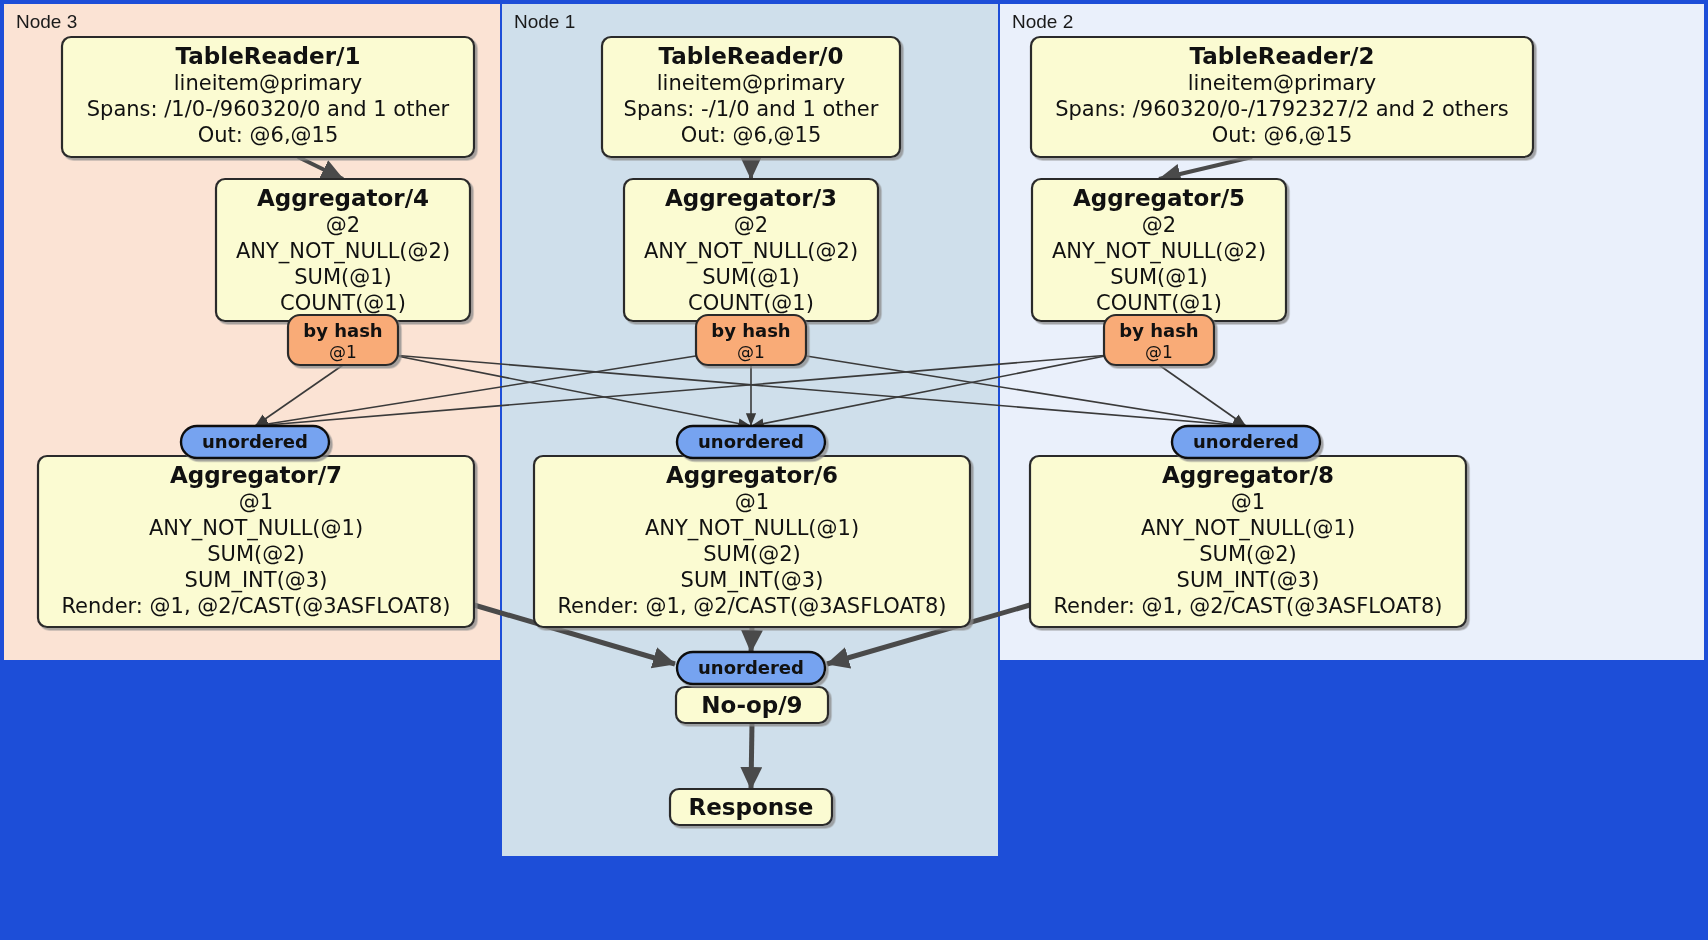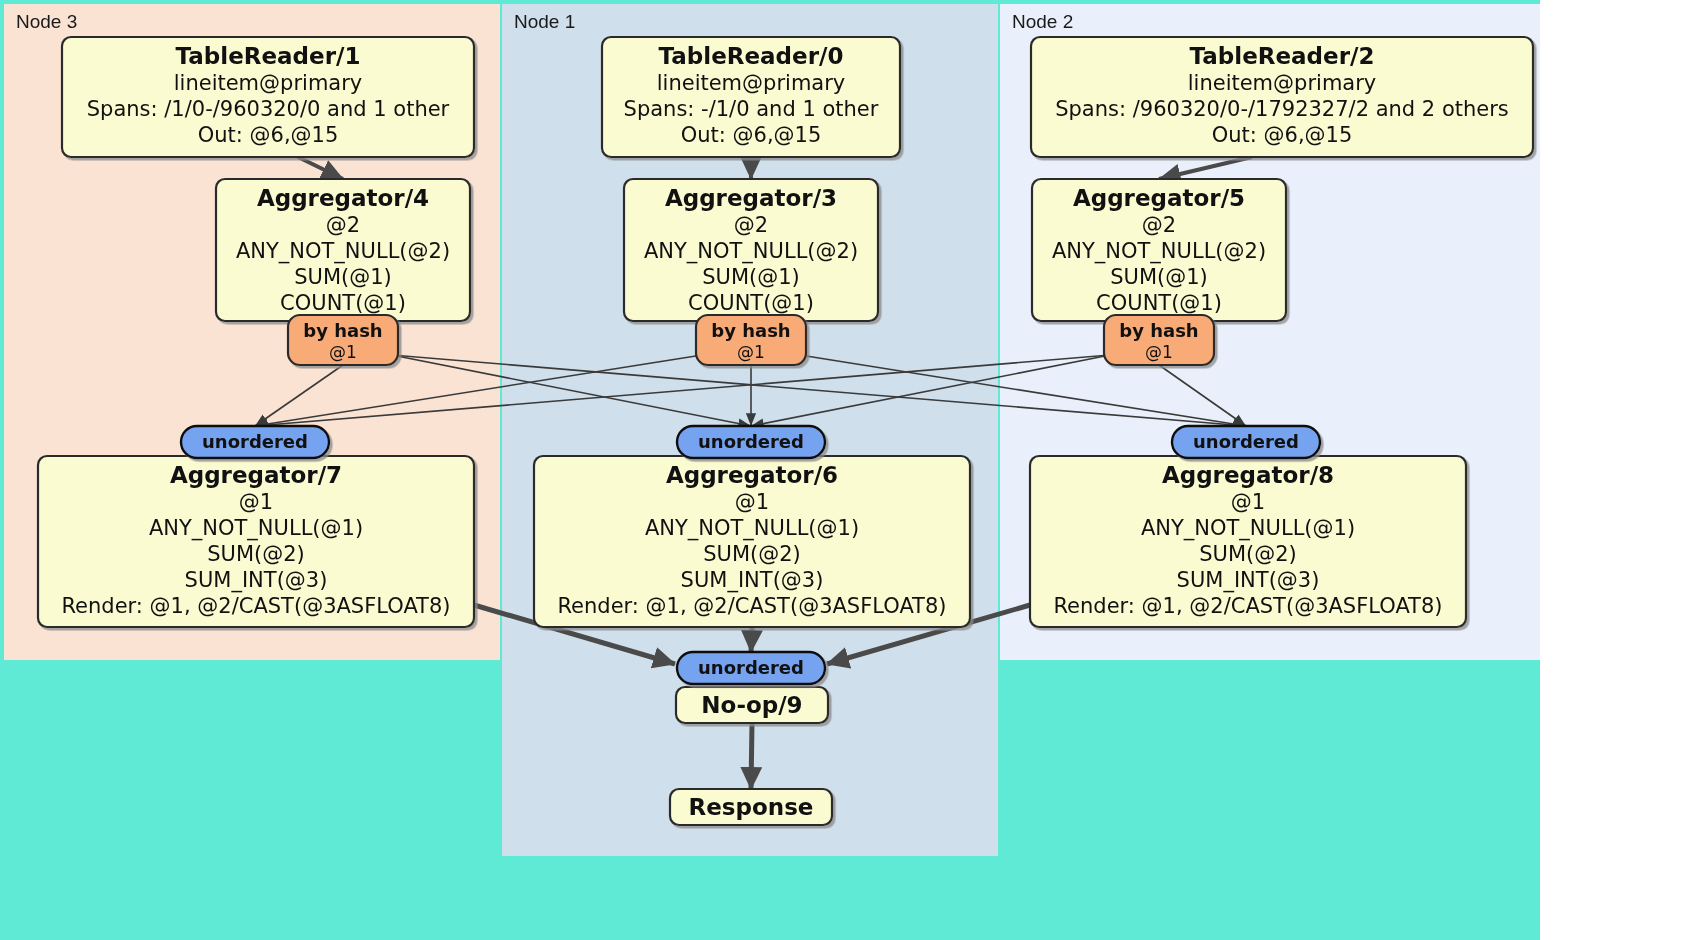--- a/index.html
+++ b/index.html
@@ -1,17 +1,17 @@
 <!DOCTYPE html>
 <html><head>
 <meta charset="utf-8">
 <style>
   html,body{margin:0;padding:0;background:#ffffff;}
   body{width:1708px;height:940px;font-family:"DejaVu Sans",sans-serif;}
-  #stage{position:relative;width:1540px;height:940px;overflow:hidden;background:#5eead4;}
+  #stage{position:relative;width:1708px;height:940px;overflow:hidden;background:#1d4ed8;}
   svg#canvas{position:absolute;left:0;top:0;width:1708px;height:940px;}
   .panel-label{font-size:19px;fill:#1a1a1a;font-family:"Liberation Sans",sans-serif;}
   .nodebox{fill:#fbfbd2;stroke:#2b2b2b;stroke-width:2.2;}
   .badge-hash{fill:#f9ab77;stroke:#2b2b2b;stroke-width:2.2;}
   .badge-unord{fill:#76a3f0;stroke:#111;stroke-width:2.4;}
   .t{font-family:"DejaVu Sans",sans-serif;fill:#111;text-anchor:middle;}
   .t-title{font-size:23px;font-weight:bold;}
   .t-body{font-size:21px;}
   .t-badge{font-size:18px;font-weight:bold;}
   .t-badge-sub{font-size:17px;}

